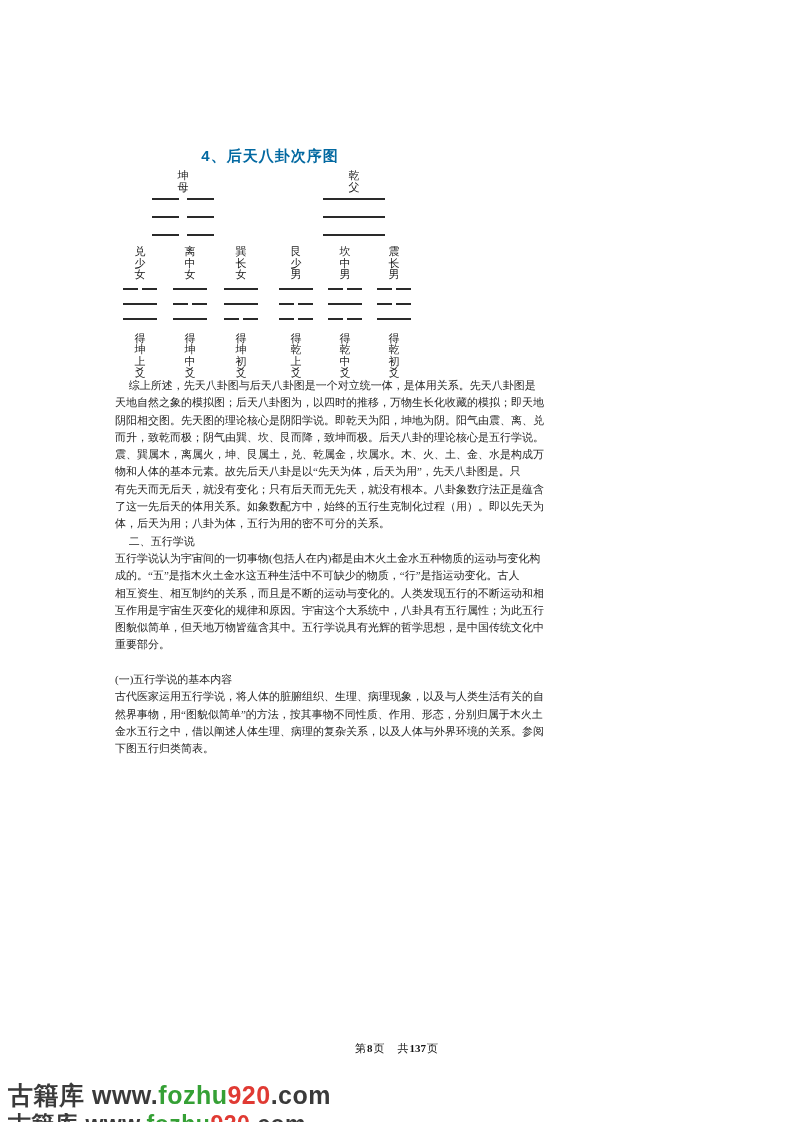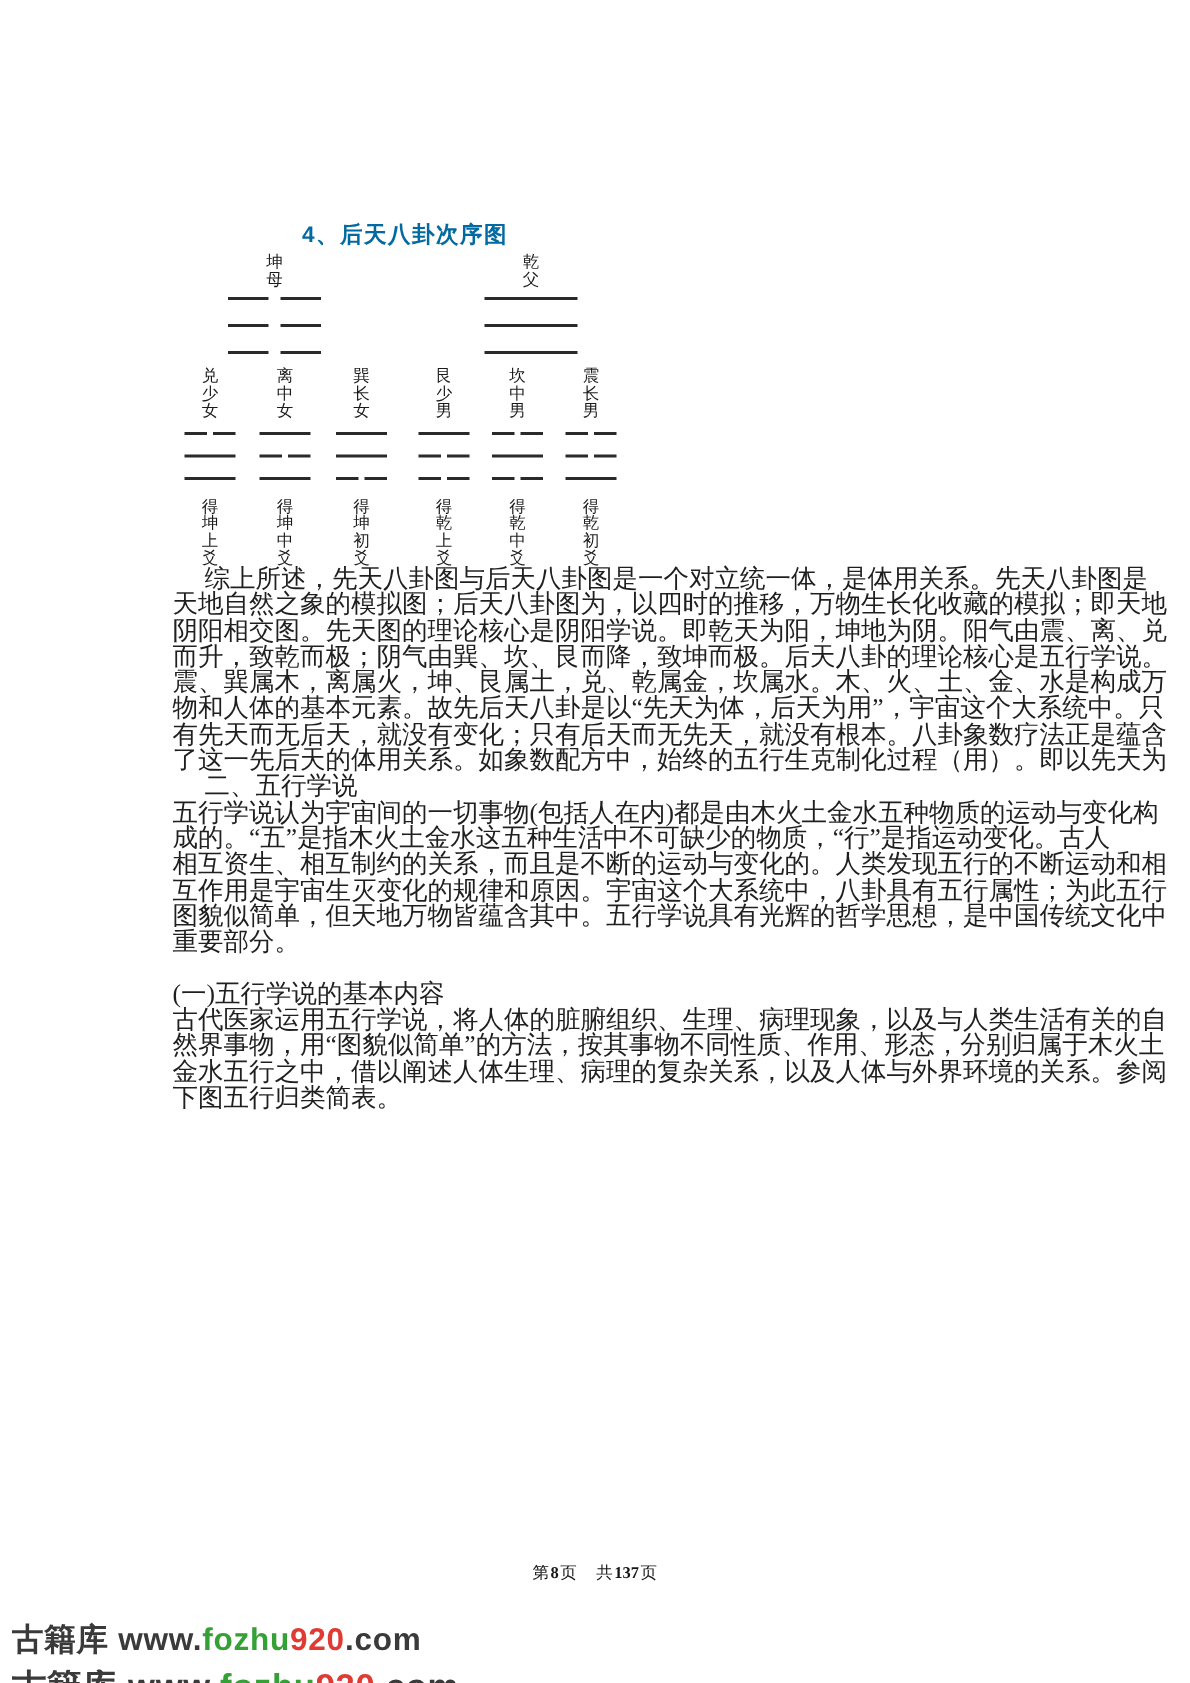--- a/index.html
+++ b/index.html
@@ -20,31 +20,31 @@
   .tri-line.solid{background:#2a2a2a;}
   .tri-line.broken{display:flex;justify-content:space-between;}
   .tri-line.broken span{display:block;height:2px;width:43%;background:#2a2a2a;}
   .child-col{position:absolute;top:246px;width:48px;}
   .child-col .trigram{width:34px;margin:7px auto 0;}
   .child-col .tri-line{margin-bottom:13px;}
   .child-col .source{margin-top:3px;}
 
   
   .bodytext{position:absolute;left:115px;top:377px;width:575px;}
-  .bodyline{font-size:17px;height:17.3px;line-height:17.3px;white-space:pre;}
+  .bodyline{font-size:11px;height:17.3px;line-height:17.3px;white-space:pre;}
 
   
   .footer{position:absolute;left:0;top:1041px;width:100%;text-align:center;
           font-size:11px;color:#141414;}
   .footer .num{font-weight:bold;margin:0 1px;}
   .fgroup + .fgroup{margin-left:13px;}
 
   
   .wm{position:absolute;left:8px;top:1079px;white-space:nowrap;
-      font-family:"Liberation Sans",sans-serif;font-weight:bold;font-size:21px;letter-spacing:.5px;text-align:center;}
+      font-family:"Liberation Sans",sans-serif;font-weight:bold;font-size:25px;letter-spacing:.5px;text-align:center;}
   .wm2{position:absolute;left:8px;top:1113px;height:9px;overflow:hidden;white-space:nowrap;
        font-family:"Liberation Sans",sans-serif;font-weight:bold;font-size:23px;line-height:23px;letter-spacing:.5px;}
 </style>
 </head>
 <body>
 
 <div class="page">
 
   <div class="dg-title">4、后天八卦次序图</div>
 
@@ -216,23 +216,24 @@
         </div>
       </div>
     </div>
 
   <div class="bodytext" id="body-lines">
       <div class="bodyline">　 综上所述，先天八卦图与后天八卦图是一个对立统一体，是体用关系。先天八卦图是</div>
       <div class="bodyline">天地自然之象的模拟图；后天八卦图为，以四时的推移，万物生长化收藏的模拟；即天地</div>
       <div class="bodyline">阴阳相交图。先天图的理论核心是阴阳学说。即乾天为阳，坤地为阴。阳气由震、离、兑</div>
       <div class="bodyline">而升，致乾而极；阴气由巽、坎、艮而降，致坤而极。后天八卦的理论核心是五行学说。</div>
       <div class="bodyline">震、巽属木，离属火，坤、艮属土，兑、乾属金，坎属水。木、火、土、金、水是构成万</div>
-      <div class="bodyline">物和人体的基本元素。故先后天八卦是以“先天为体，后天为用”，宇宙这个大系统中。只</div>
+      <div class="bodyline">物和人体的基本元素。故先后天八卦是以“先天为体，后天为用”，先天八卦图是。只</div>
       <div class="bodyline">有先天而无后天，就没有变化；只有后天而无先天，就没有根本。八卦象数疗法正是蕴含</div>
       <div class="bodyline">了这一先后天的体用关系。如象数配方中，始终的五行生克制化过程（用）。即以先天为</div>
+      <div class="bodyline">体，后天为用；八卦为体，五行为用的密不可分的关系。</div>
       <div class="bodyline">　 二、五行学说</div>
       <div class="bodyline">五行学说认为宇宙间的一切事物(包括人在内)都是由木火土金水五种物质的运动与变化构</div>
       <div class="bodyline">成的。“五”是指木火土金水这五种生活中不可缺少的物质，“行”是指运动变化。古人</div>
       <div class="bodyline">相互资生、相互制约的关系，而且是不断的运动与变化的。人类发现五行的不断运动和相</div>
       <div class="bodyline">互作用是宇宙生灭变化的规律和原因。宇宙这个大系统中，八卦具有五行属性；为此五行</div>
       <div class="bodyline">图貌似简单，但天地万物皆蕴含其中。五行学说具有光辉的哲学思想，是中国传统文化中</div>
       <div class="bodyline">重要部分。</div>
       <div class="bodyline"></div>
       <div class="bodyline">(一)五行学说的基本内容</div>
       <div class="bodyline">古代医家运用五行学说，将人体的脏腑组织、生理、病理现象，以及与人类生活有关的自</div>

